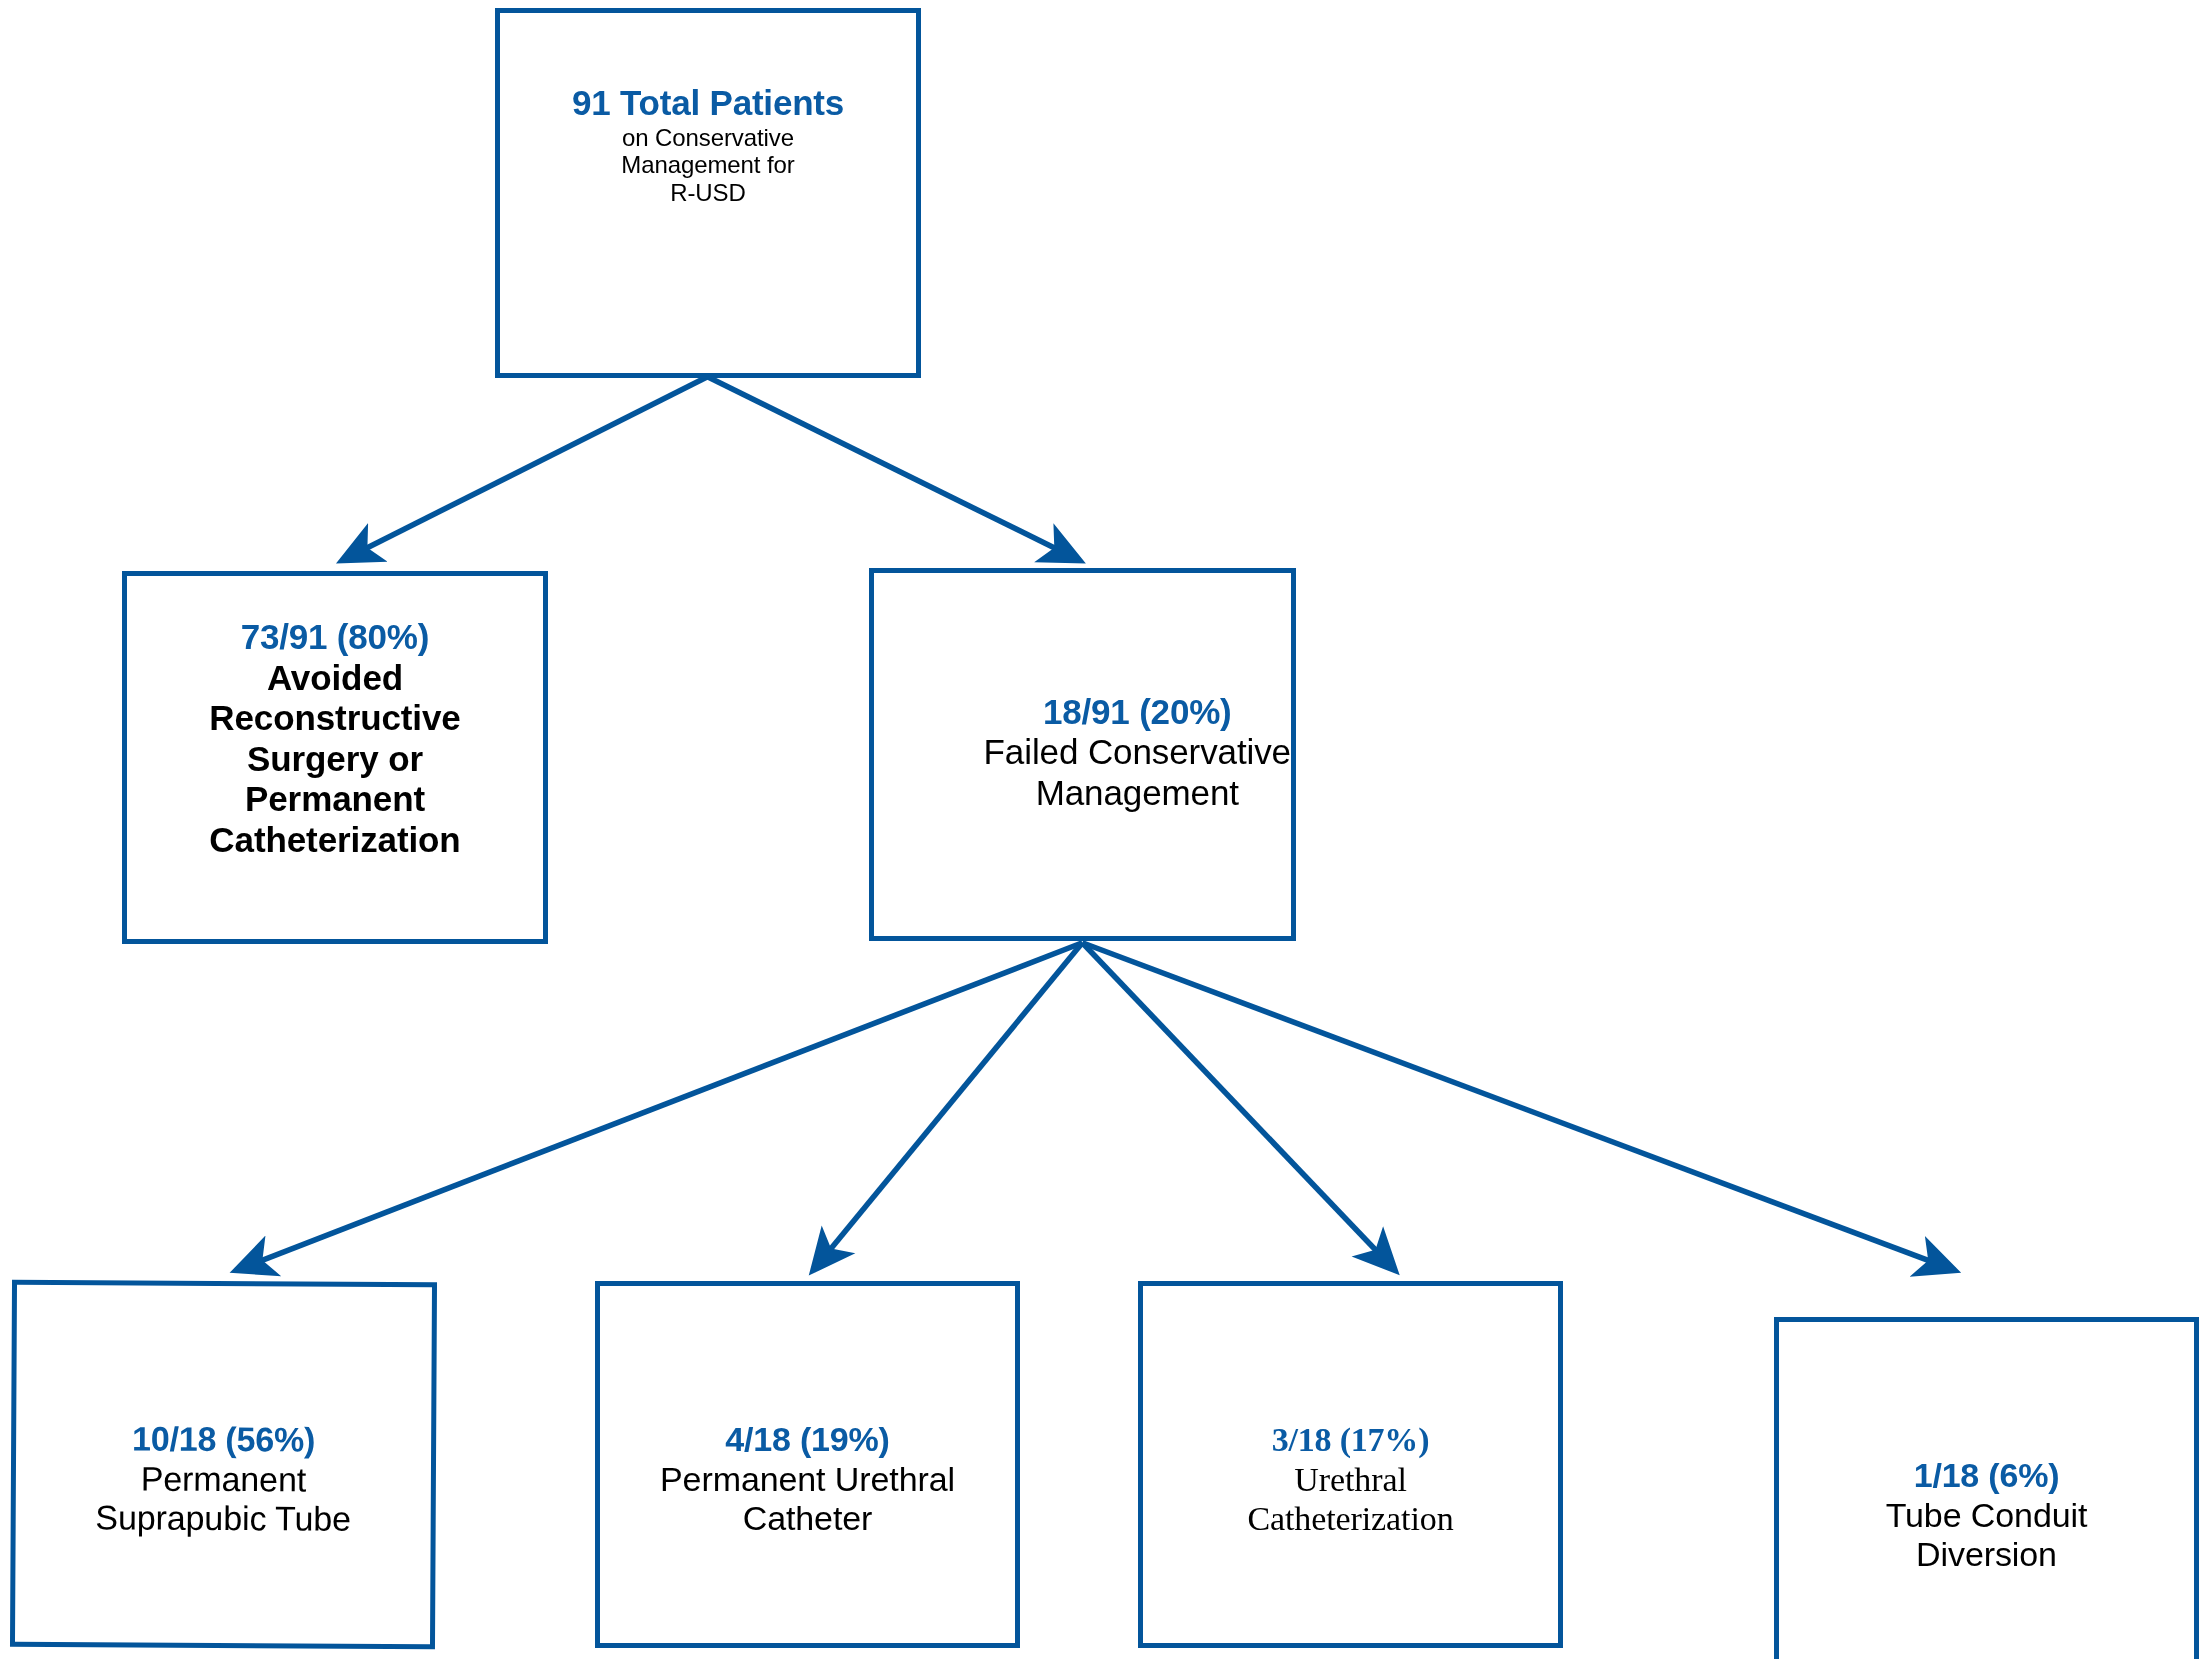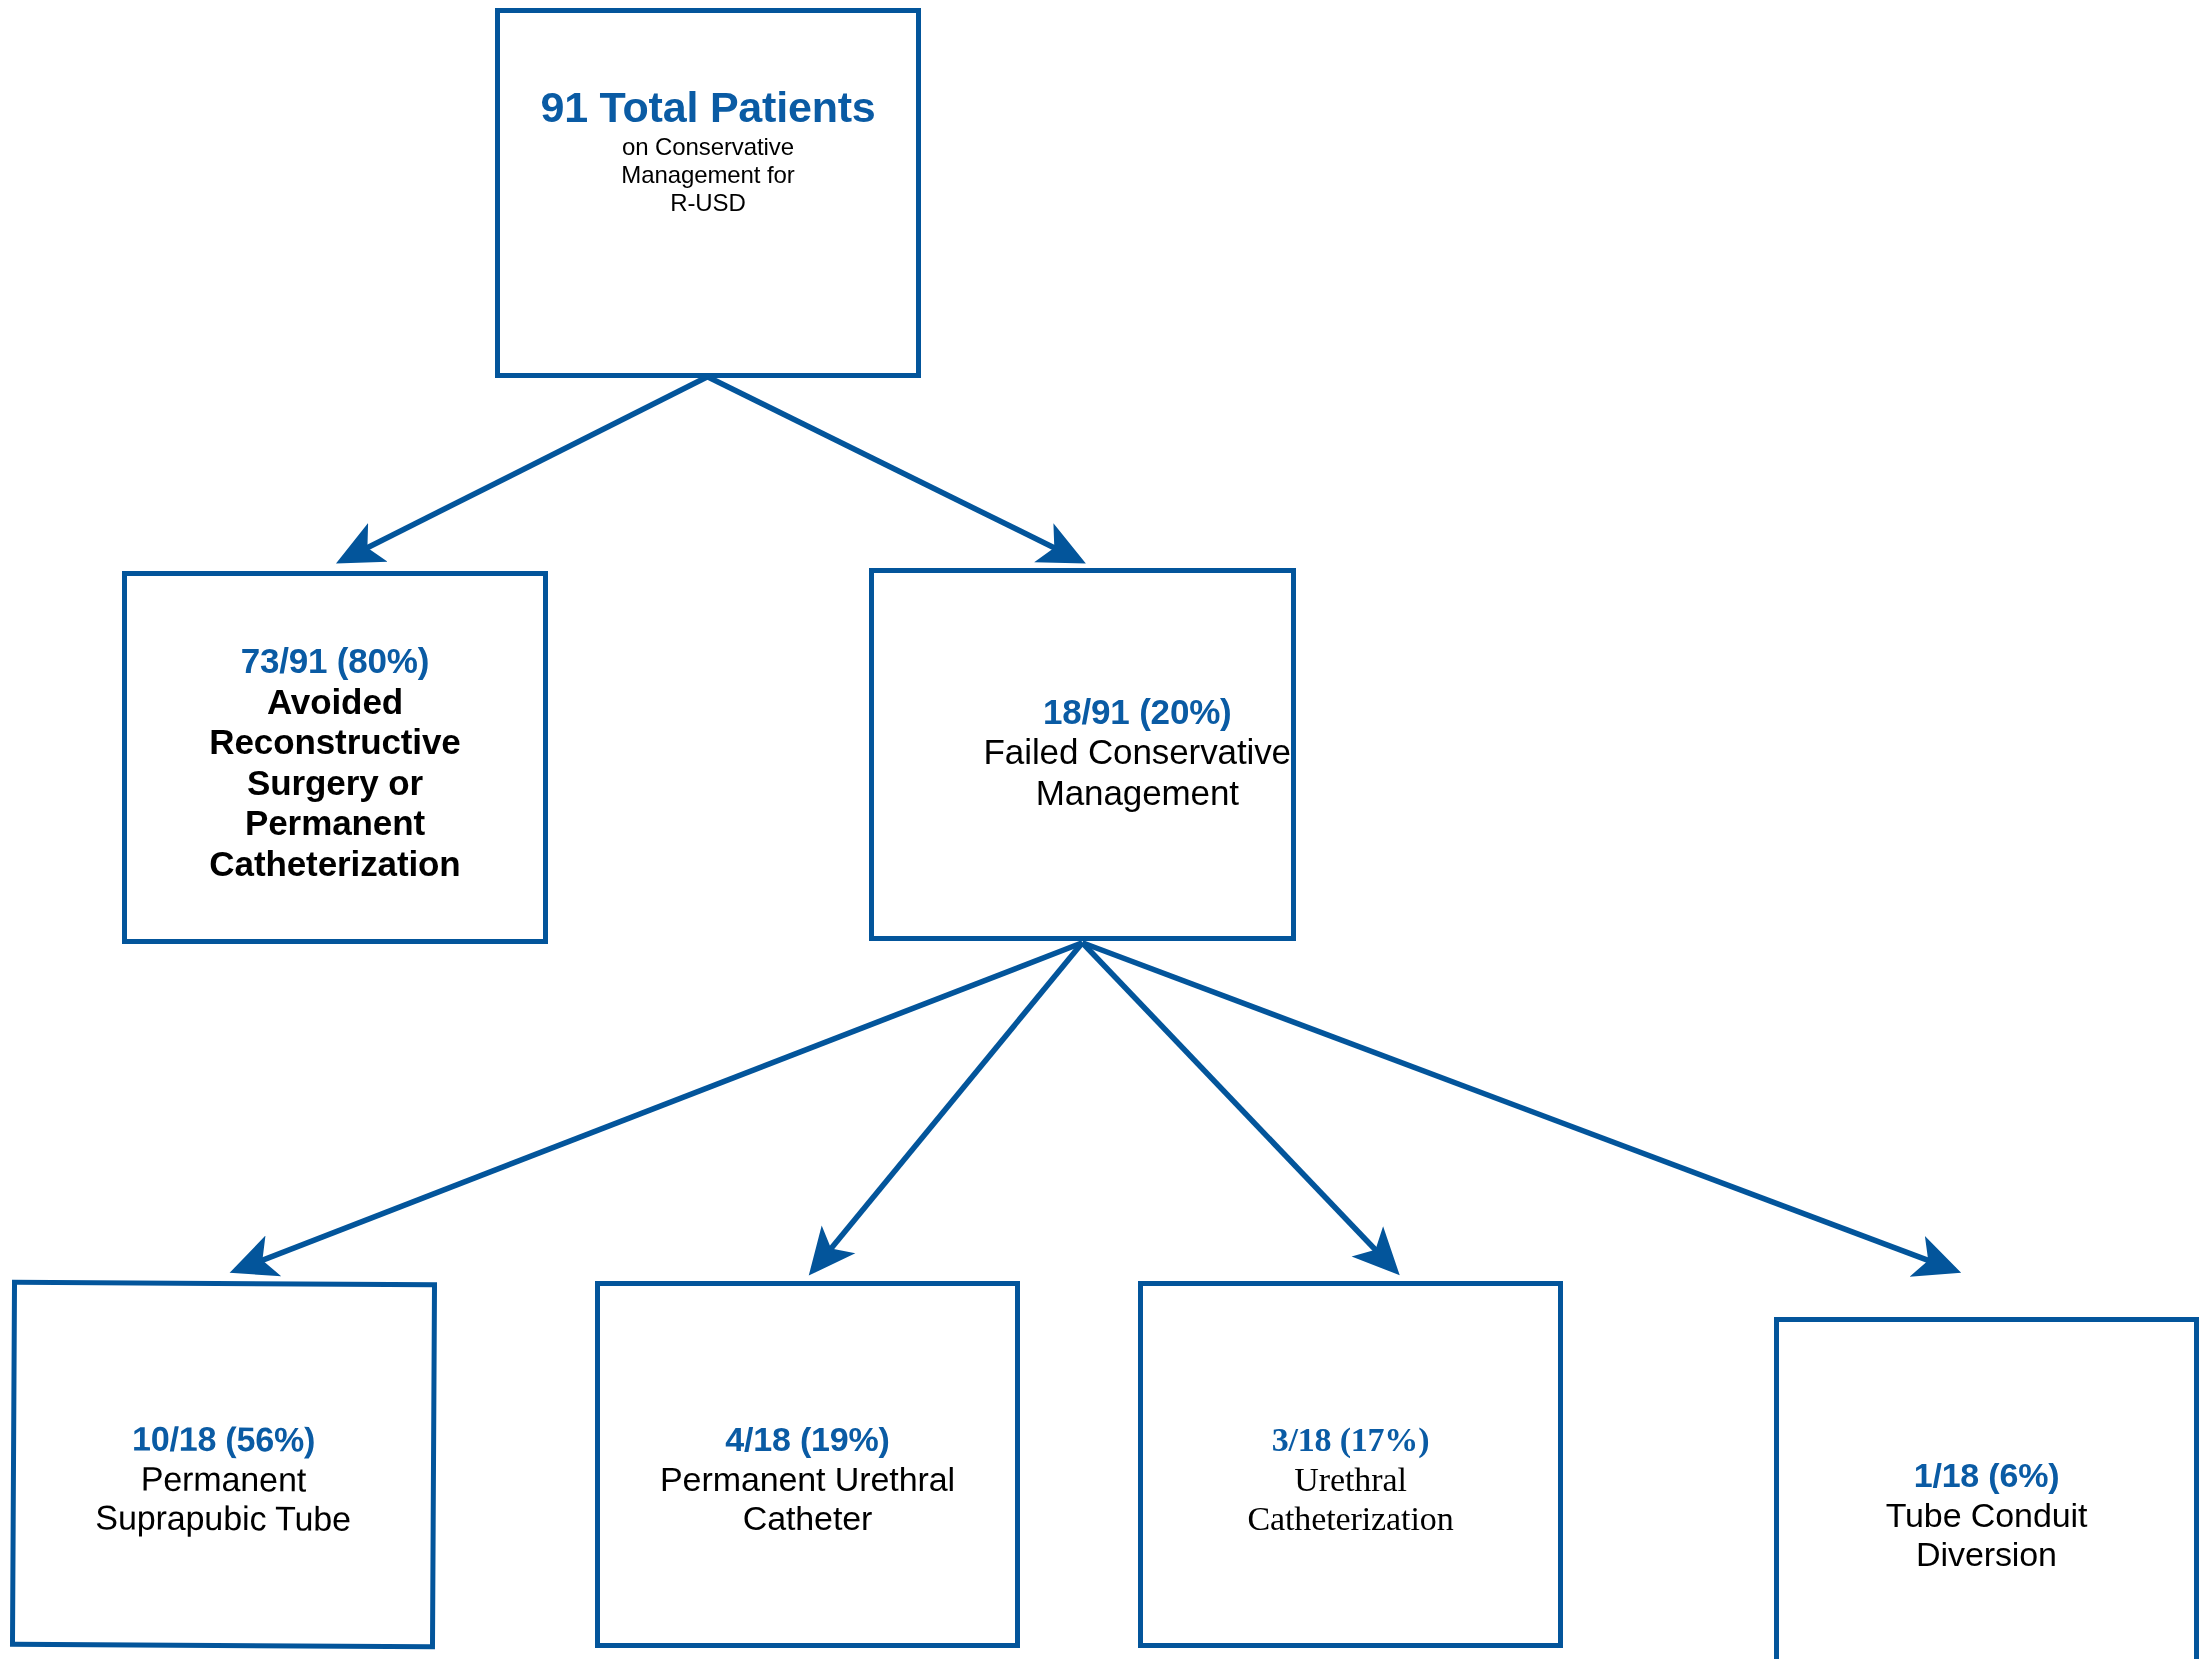--- a/index.html
+++ b/index.html
@@ -50,28 +50,28 @@
     letter-spacing:-0.1px;
     white-space:pre-line;
   }
 
   
   #node-root{
     left:495px; top:8px; width:426px; height:370px;
     justify-content:flex-start;
   }
   #node-root .inner{ margin-top:70px; }
-  #node-root .stat{ font-size:43px; }
+  #node-root .stat{ font-size:35px; }
   #node-root .label{ font-size:24px; }
 
   #node-avoided{
     left:122px; top:571px; width:426px; height:373px;
     justify-content:flex-start;
   }
-  #node-avoided .inner{ margin-top:65px; }
+  #node-avoided .inner{ margin-top:41px; }
   #node-avoided .stat{ font-size:35px; }
   #node-avoided .label{ font-size:35px;font-weight:bold; }
 
   #node-failed{
     left:869px; top:568px; width:427px; height:373px;align-items:flex-end;
   }
   #node-failed .inner{ margin-top:-3.7px; }
   #node-failed .stat{ font-size:35px; }
   #node-failed .label{ font-size:35px; }
 

